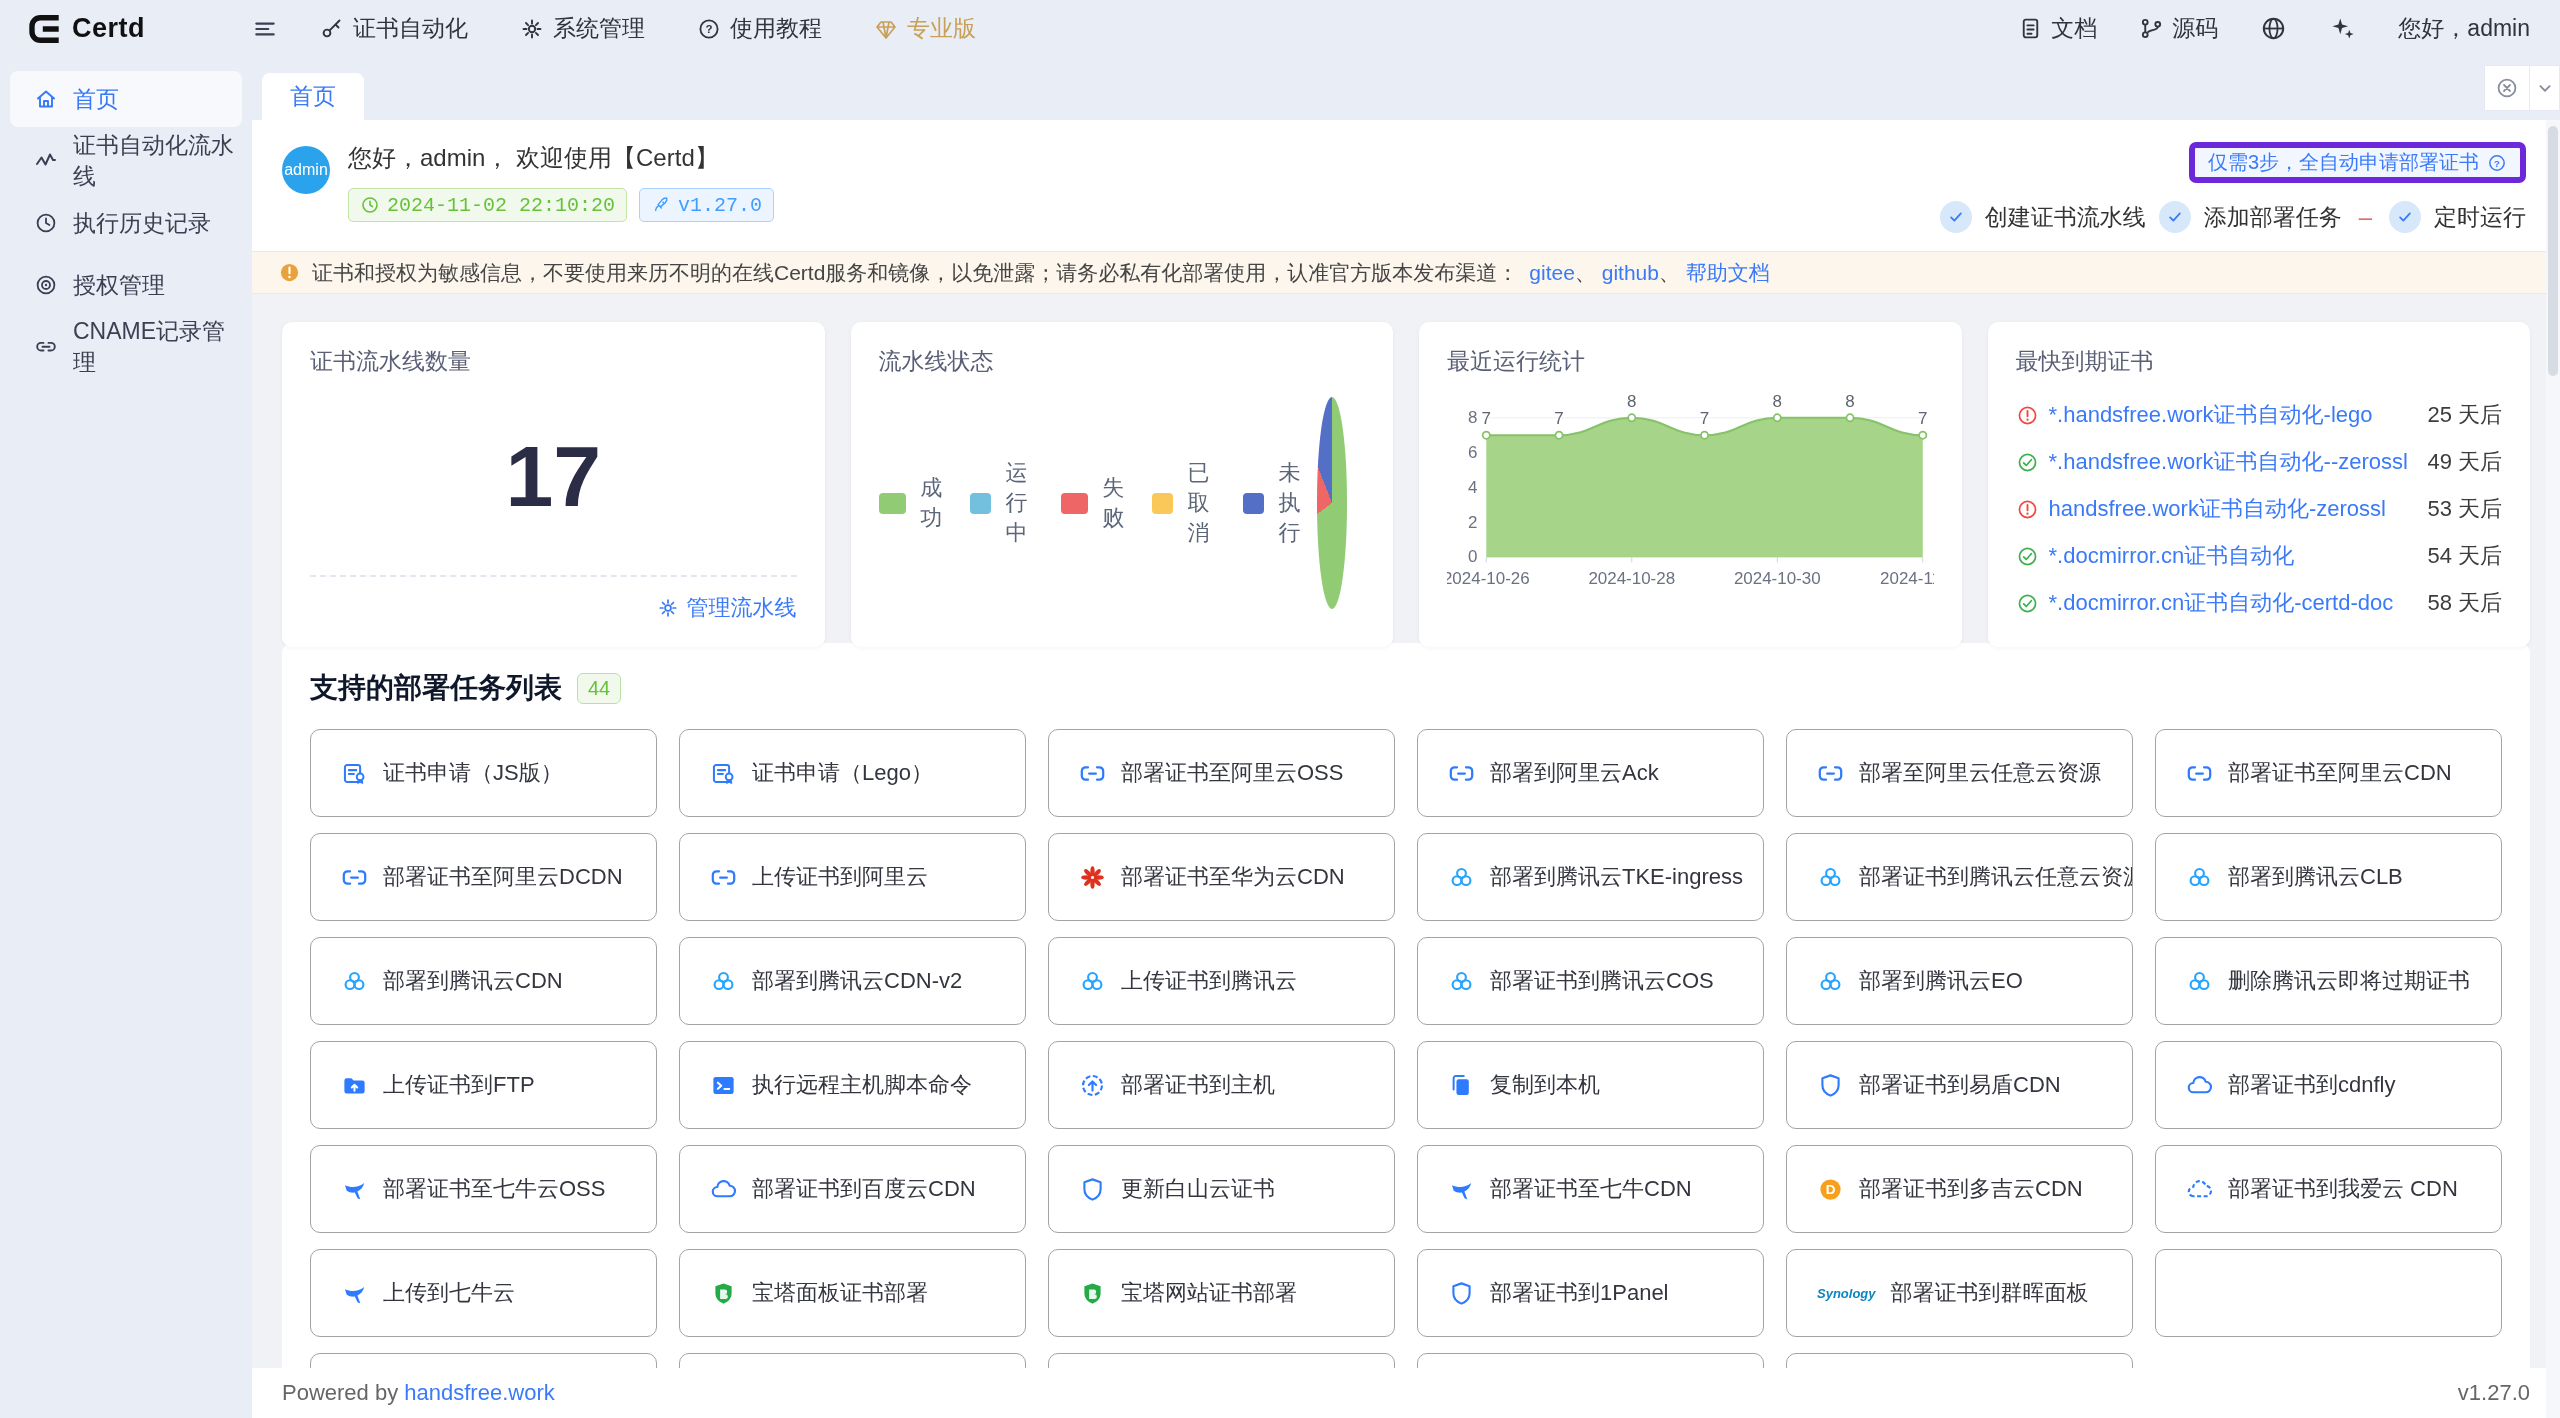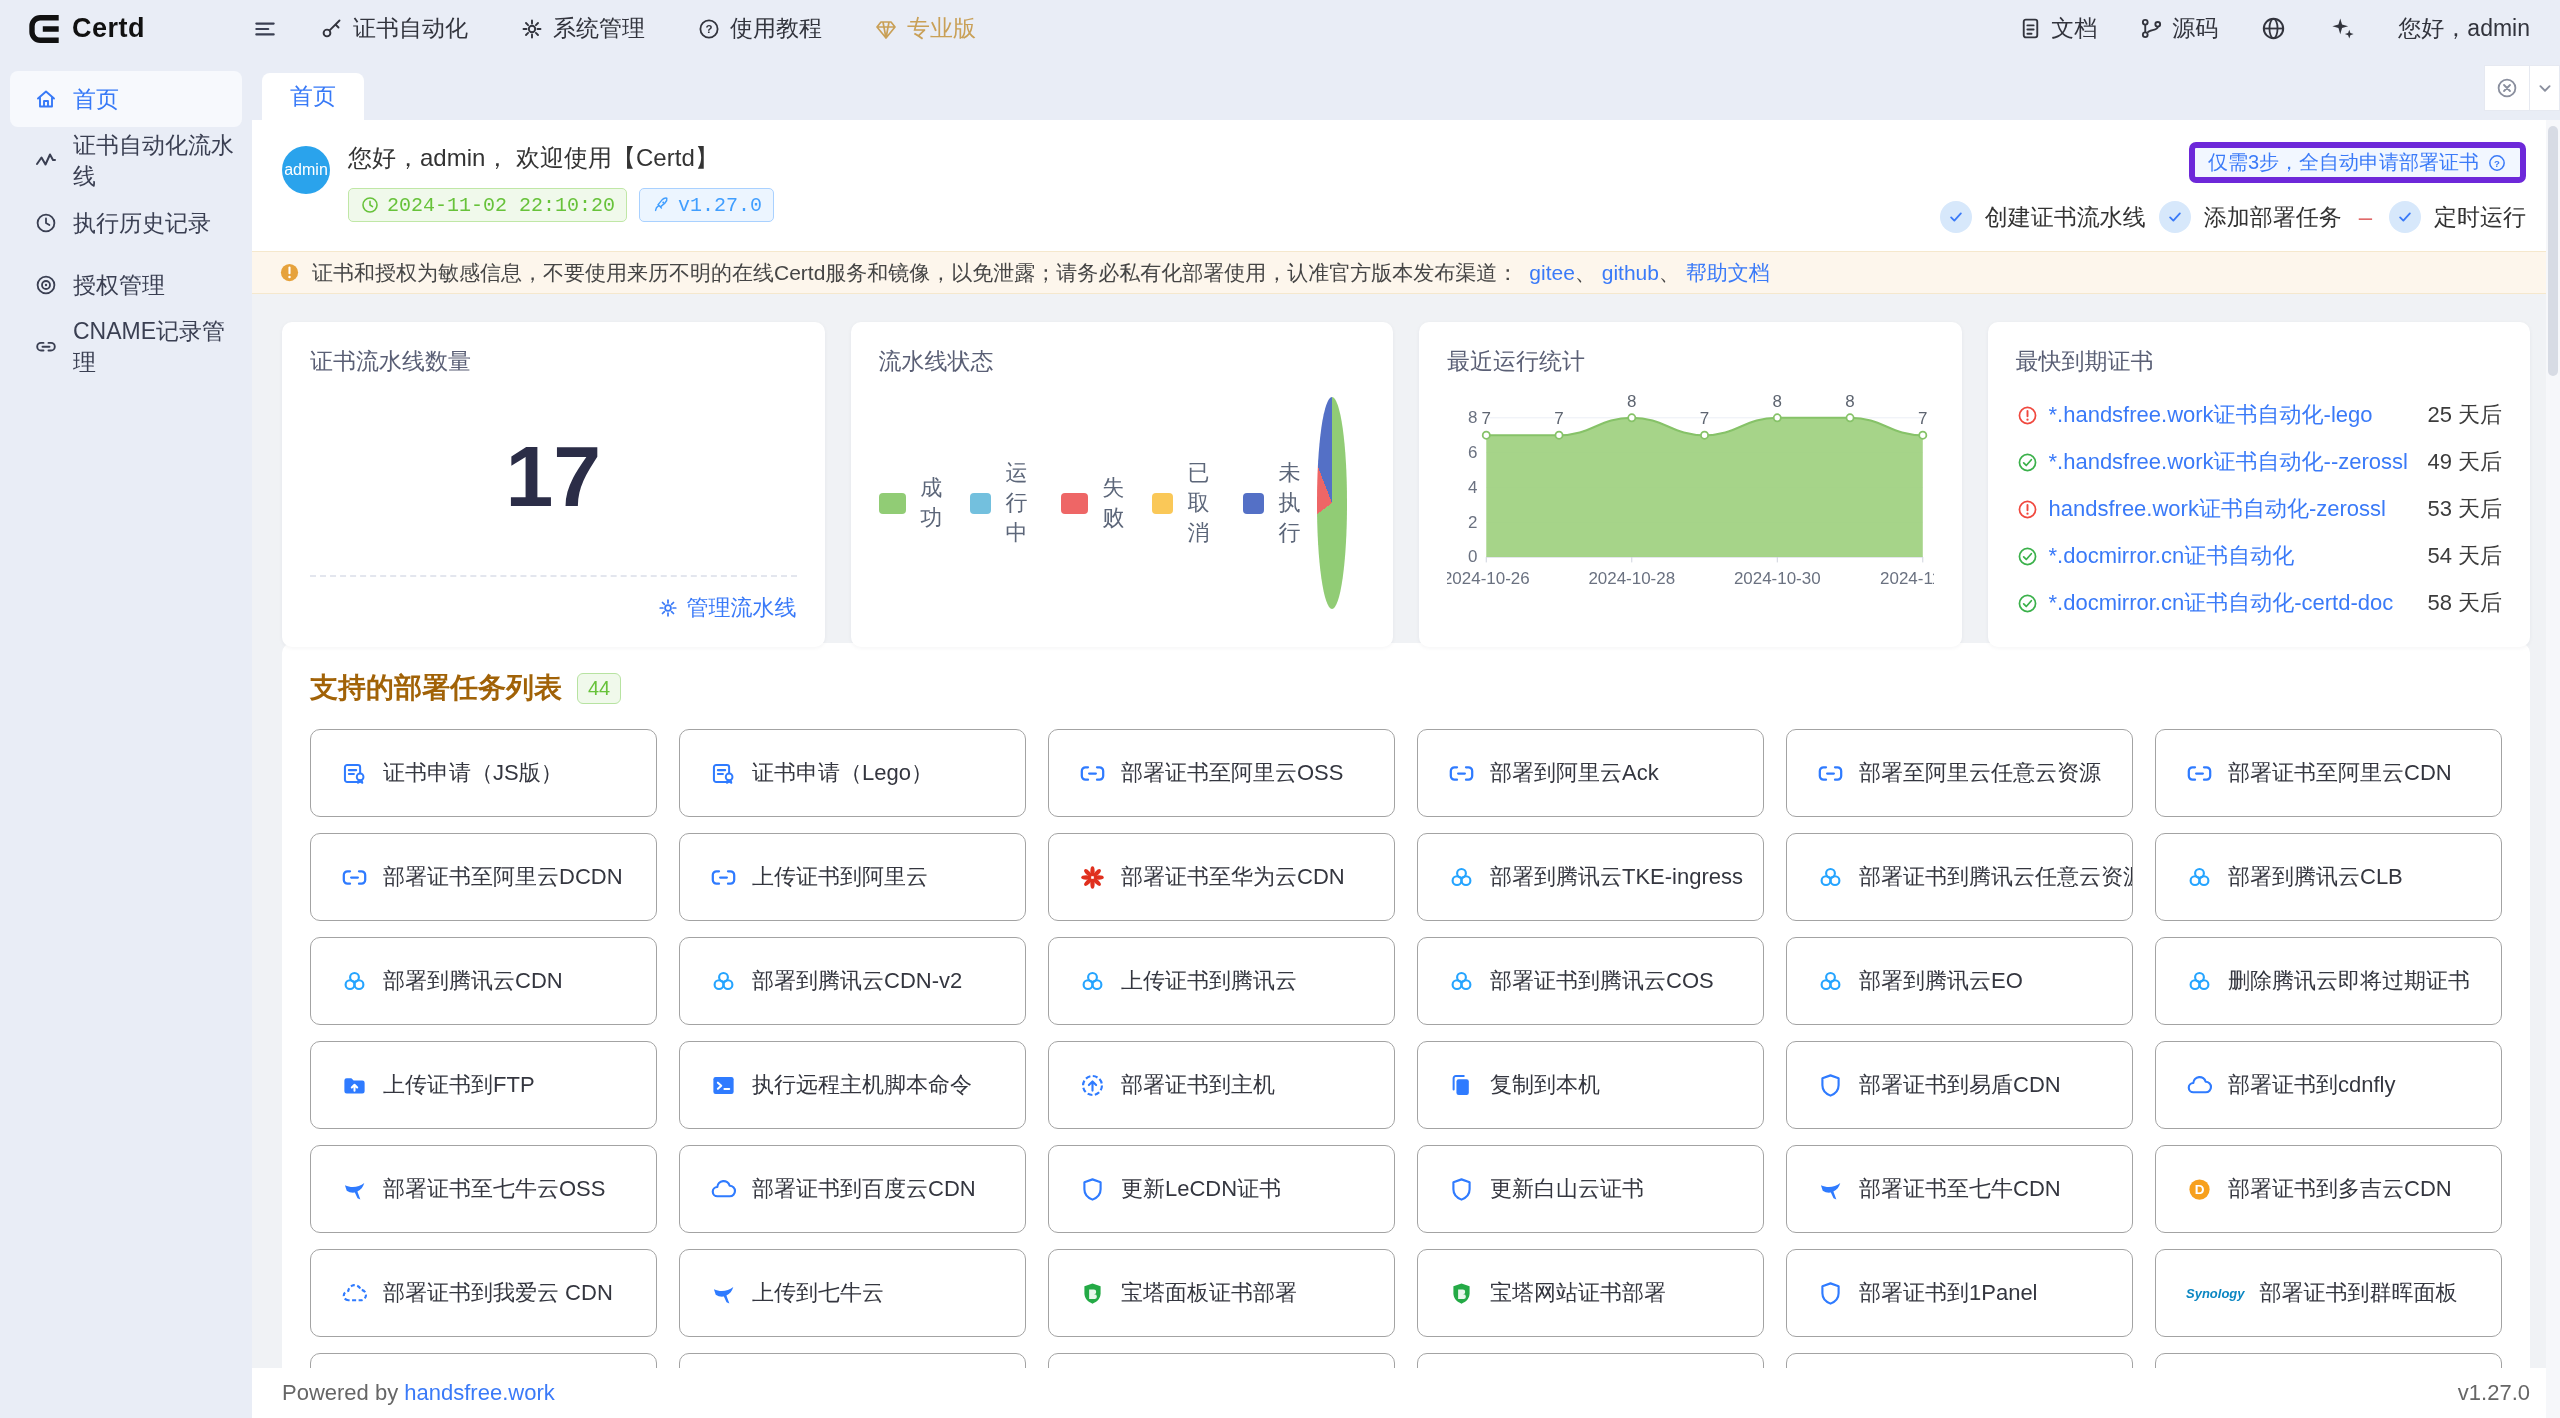--- a/index.html
+++ b/index.html
@@ -82,21 +82,21 @@
   .exp-list { margin-top:18px; display:flex; flex-direction:column; gap:7px;}
   .exp-row { display:flex; align-items:center; gap:10px; height:40px;}
   .exp-name { flex:1; color:#3a7af8; font-size:22px; white-space:nowrap; overflow:hidden;
     text-overflow:ellipsis; cursor:pointer;}
   .exp-days { color:#3c3c3c; font-size:22px; white-space:nowrap;}
 
   
   .bigcard { margin-top:26px; background:#fff; border-radius:10px 10px 0 0; padding:26px 28px;
     height:728px; overflow:hidden;}
   .bc-titlerow { display:flex; align-items:center; gap:15px;}
-  .bc-title { font-size:28px; font-weight:700; color:#a16207;}
+  .bc-title { font-size:28px; font-weight:700; color:#0f172a;}
   .bc-badge { font-size:20px; color:#67c23a; background:#f0f9eb; border:1px solid #b7e3a1;
     border-radius:6px; padding:3px 10px;}
   .taskgrid { margin-top:22px; display:grid; grid-template-columns:repeat(6,1fr);
     gap:16px 22px; grid-auto-rows:88px;}
   .task-card { border:1px solid #a3a3a3; border-radius:10px; background:#fff; display:flex;
     align-items:center; gap:15px; padding-left:30px; font-size:22px; color:#34363f; cursor:pointer;
     white-space:nowrap; overflow:hidden;}
   .syn-text { font-size:13px; font-style:italic; font-weight:700; color:#0a86c2; flex:none;}
 
   
@@ -738,26 +738,20 @@
                 <div class="task-card">
                   <svg class="ic" width="27" height="27" viewBox="0 0 24 24" style="color: rgb(47, 123, 255);">
                     <use href="#i-cloud"></use>
                   </svg>
                   <span>部署证书到百度云CDN</span>
                 </div>
                 <div class="task-card">
                   <svg class="ic" width="27" height="27" viewBox="0 0 24 24" style="color: rgb(47, 123, 255);">
                     <use href="#i-shield"></use>
                   </svg>
-                  <span>更新LeCDN证书</span>
-                </div>
-                <div class="task-card">
-                  <svg class="ic" width="27" height="27" viewBox="0 0 24 24" style="color: rgb(47, 123, 255);">
-                    <use href="#i-shield"></use>
-                  </svg>
                   <span>更新白山云证书</span>
                 </div>
                 <div class="task-card">
                   <svg class="ic" width="27" height="27" viewBox="0 0 24 24" style="color: rgb(47, 123, 255);">
                     <use href="#i-qiniu"></use>
                   </svg>
                   <span>部署证书至七牛CDN</span>
                 </div>
                 <div class="task-card">
                   <svg class="ic" width="27" height="27" viewBox="0 0 24 24" style="color: rgb(247, 160, 29);">

